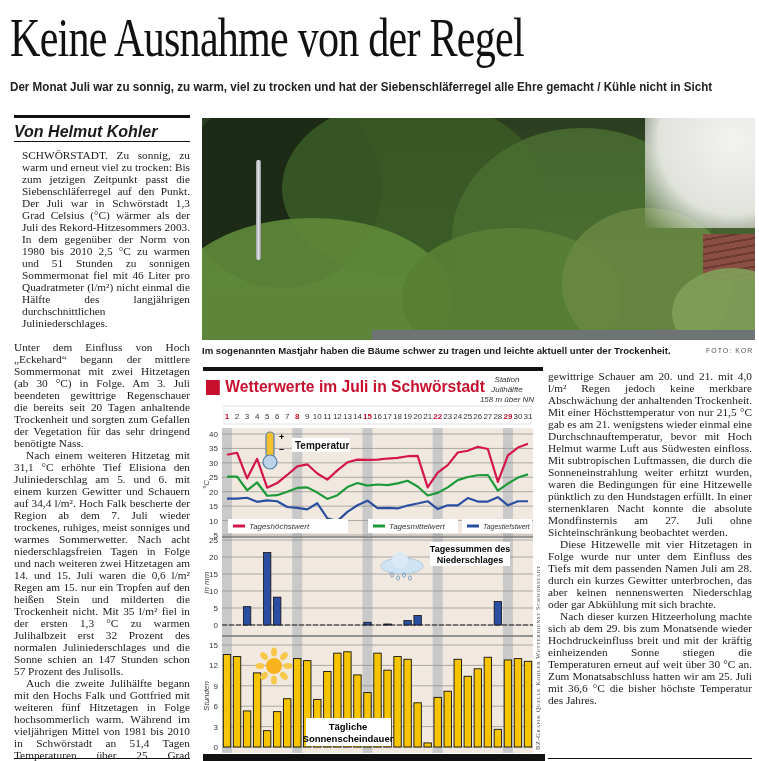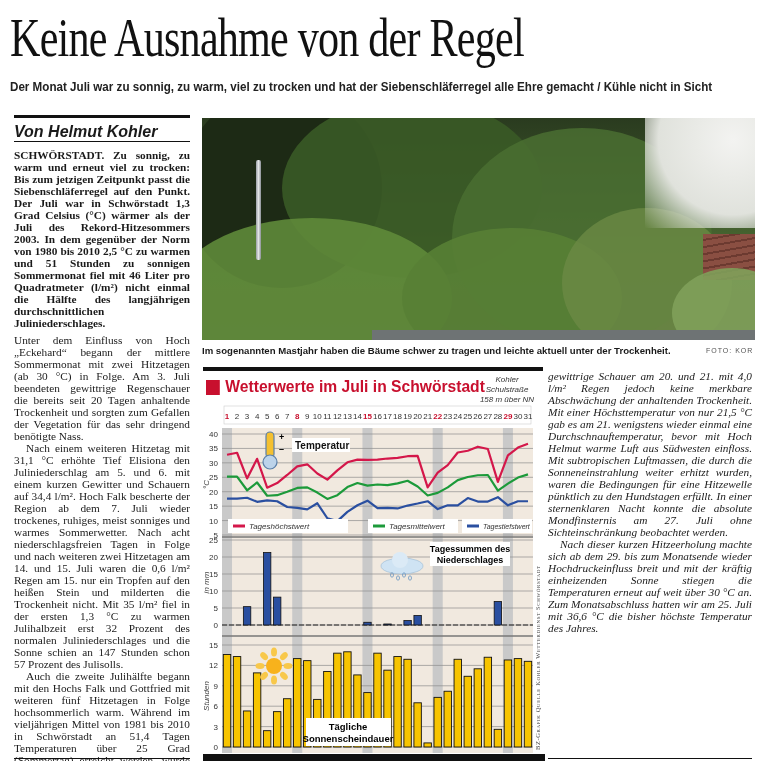--- a/index.html
+++ b/index.html
@@ -5,22 +5,22 @@
   * { box-sizing: border-box; margin: 0; padding: 0; }
   body { width: 759px; height: 761px; background: #fff; font-family: "DejaVu Serif", serif; color: #1a1a1a; position: relative; overflow: hidden; }
   .headline { position: absolute; left: 10px; top: 6px; font-family: "Liberation Serif", serif; font-size: 54px; line-height: 64px; letter-spacing: -1px; font-weight: normal; transform: scaleX(0.78); transform-origin: left top; white-space: nowrap; color: #111; }
   .subhead { position: absolute; left: 10px; top: 80px; font-family: "Liberation Sans", sans-serif; font-weight: bold; font-size: 12.5px; white-space: nowrap; transform: scaleX(0.93); transform-origin: left top; color: #222; }
   .rule-thick { position: absolute; height: 3px; background: #111; }
   .rule-thin { position: absolute; height: 1px; background: #111; }
   .byline { position: absolute; left: 14px; top: 123px; font-family: "Liberation Sans", sans-serif; font-weight: bold; font-style: italic; font-size: 16px; }
   .col { position: absolute; font-family: "Liberation Serif", serif; font-size: 11.3px; line-height: 12px; text-align: justify; hyphens: auto; color: #1a1a1a; }
   .col p { margin-bottom: 0; }
   .col p + p { text-indent: 12px; }
-  .col p.gap { margin-top: 5px; text-indent: 0; }
-  .lead { font-weight: bold; }
+  .col p.gap { margin-top: 12px; text-indent: 0; }
+  .lead { font-weight: normal; margin-left: 8px; }
   .photo { position: absolute; left: 202px; top: 118px; width: 553px; height: 222px; overflow: hidden; background: linear-gradient(180deg, #2a3b1f 0%, #3f5a2c 40%, #4d6d33 70%, #566a3e 100%); }
   .photo .sky { position: absolute; right: 0; top: 0; width: 110px; height: 110px; background: radial-gradient(circle at 80% 20%, #f3f3f1 0%, #e0e2dc 60%, rgba(200,205,195,0) 100%); }
   .photo .roof { position: absolute; right: 0; top: 116px; width: 52px; height: 46px; background: repeating-linear-gradient(170deg, #8a4f42 0 5px, #6c3a30 5px 7px); }
   .photo .pole { position: absolute; left: 54px; top: 42px; width: 5px; height: 100px; background: linear-gradient(90deg,#9aa0a6,#e2e4e6,#8b9096); border-radius: 2px; }
   .photo .blob { position: absolute; border-radius: 50%; }
   .photo .wall { position: absolute; left: 170px; bottom: 0; width: 383px; height: 10px; background: #6e7374; }
   .caption { position: absolute; left: 202px; top: 345px; font-family: "Liberation Sans", sans-serif; font-weight: bold; font-size: 9.6px; white-space: nowrap; }
   .credit { position: absolute; left: 706px; top: 347px; font-family: "Liberation Sans", sans-serif; font-size: 7px; letter-spacing: 1px; color: #555; }
   .chart-title { position: absolute; left: 206px; top: 377px; font-family: "Liberation Sans", sans-serif; font-weight: bold; font-size: 17px; color: #c8102e; display: flex; align-items: center; gap: 6px; transform: scaleX(0.92); transform-origin: left top; white-space: nowrap; }
   .chart-title .sq { width: 15px; height: 15px; background: #c8102e; display: inline-block; }
@@ -62,22 +62,22 @@
 </div>
 <div class="caption">Im sogenannten Mastjahr haben die Bäume schwer zu tragen und leichte aktuell unter der Trockenheit.</div>
 <div class="credit">FOTO: KOR</div>
 
 <div class="rule-thick" style="left:203px;top:367px;width:340px;height:4px;"></div>
 <div class="chart-title">
   <span class="sq"></span>
   <span>Wetterwerte im Juli in Schwörstadt</span>
 </div>
 <div class="station">
-  <div>Kohler</div>
-  <div>Schulstraße</div>
+  <div>Station</div>
+  <div>Julihälfte</div>
   <div>158 m über NN</div>
 </div>
 
 <svg id="chart" width="340" height="355">
     <rect x="22" y="28" width="311" height="325" fill="#f1e9df"></rect>
     <rect x="24" y="6" width="307" height="18" fill="#fff" stroke="#ccc" stroke-width="0.6"></rect>
     <text x="27.016129032258064" y="19" text-anchor="middle" font-size="8" font-family="Liberation Sans, sans-serif" font-weight="bold" fill="#c8102e">1</text>
     <text x="37.04838709677419" y="19" text-anchor="middle" font-size="8" font-family="Liberation Sans, sans-serif" font-weight="normal" fill="#333">2</text>
     <text x="47.08064516129032" y="19" text-anchor="middle" font-size="8" font-family="Liberation Sans, sans-serif" font-weight="normal" fill="#333">3</text>
     <text x="57.112903225806456" y="19" text-anchor="middle" font-size="8" font-family="Liberation Sans, sans-serif" font-weight="normal" fill="#333">4</text>
@@ -234,17 +234,18 @@
     <ellipse cx="64.10050506338834" cy="256.1005050633883" rx="3" ry="4.5" fill="#f8c84a" transform="rotate(315 64.10050506338834 256.1005050633883)"></ellipse>
     <ellipse cx="74" cy="252" rx="3" ry="4.5" fill="#f8c84a" transform="rotate(360 74 252)"></ellipse>
     <ellipse cx="83.89949493661166" cy="256.1005050633883" rx="3" ry="4.5" fill="#f8c84a" transform="rotate(405 83.89949493661166 256.1005050633883)"></ellipse>
     <rect x="106" y="318" width="85" height="28" fill="#fff"></rect>
     <text x="148" y="330" text-anchor="middle" font-size="9.5" font-weight="bold" font-family="Liberation Sans, sans-serif">Tägliche</text>
     <text x="148" y="342" text-anchor="middle" font-size="9.5" font-weight="bold" font-family="Liberation Sans, sans-serif">Sonnenscheindauer</text>
   </svg>
 <div class="source">BZ-Grafik  Quelle Kohler Wetterdienst Schwörstadt</div>
 <div class="bottom-bar"></div>
 
-<div class="col" style="left:548px;top:370px;width:204px;font-style:italic;">
+<div class="col" style="left:548px;top:370px;width:204px;">
   <p>gewittrige Schauer am 20. und 21. mit 4,0 l/m² Regen jedoch keine merkbare Abschwächung der anhaltenden Trockenheit. Mit einer Höchsttemperatur von nur 21,5 °C gab es am 21. wenigstens wieder einmal eine Durchschnauftemperatur, bevor mit Hoch Helmut warme Luft aus Südwesten einfloss. Mit subtropischen Luftmassen, die durch die Sonneneinstrahlung weiter erhitzt wurden, waren die Bedingungen für eine Hitzewelle pünktlich zu den Hundstagen erfüllt. In einer sternenklaren Nacht konnte die absolute Mondfinsternis am 27. Juli ohne Sichteinschränkung beobachtet werden.</p>
+  <p>Diese Hitzewelle mit vier Hitzetagen in Folge wurde nur unter dem Einfluss des Tiefs mit dem passenden Namen Juli am 28. durch ein kurzes Gewitter unterbrochen, das aber keinen nennenswerten Niederschlag oder gar Abkühlung mit sich brachte.</p>
   <p>Nach dieser kurzen Hitzeerholung machte sich ab dem 29. bis zum Monatsende wieder Hochdruckeinfluss breit und mit der kräftig einheizenden Sonne stiegen die Temperaturen erneut auf weit über 30 °C an. Zum Monatsabschluss hatten wir am 25. Juli mit 36,6 °C die bisher höchste Temperatur des Jahres.</p>
 </div>
 <div class="rule-thin" style="left:548px;top:758px;width:204px;"></div>
 
 </body></html>

